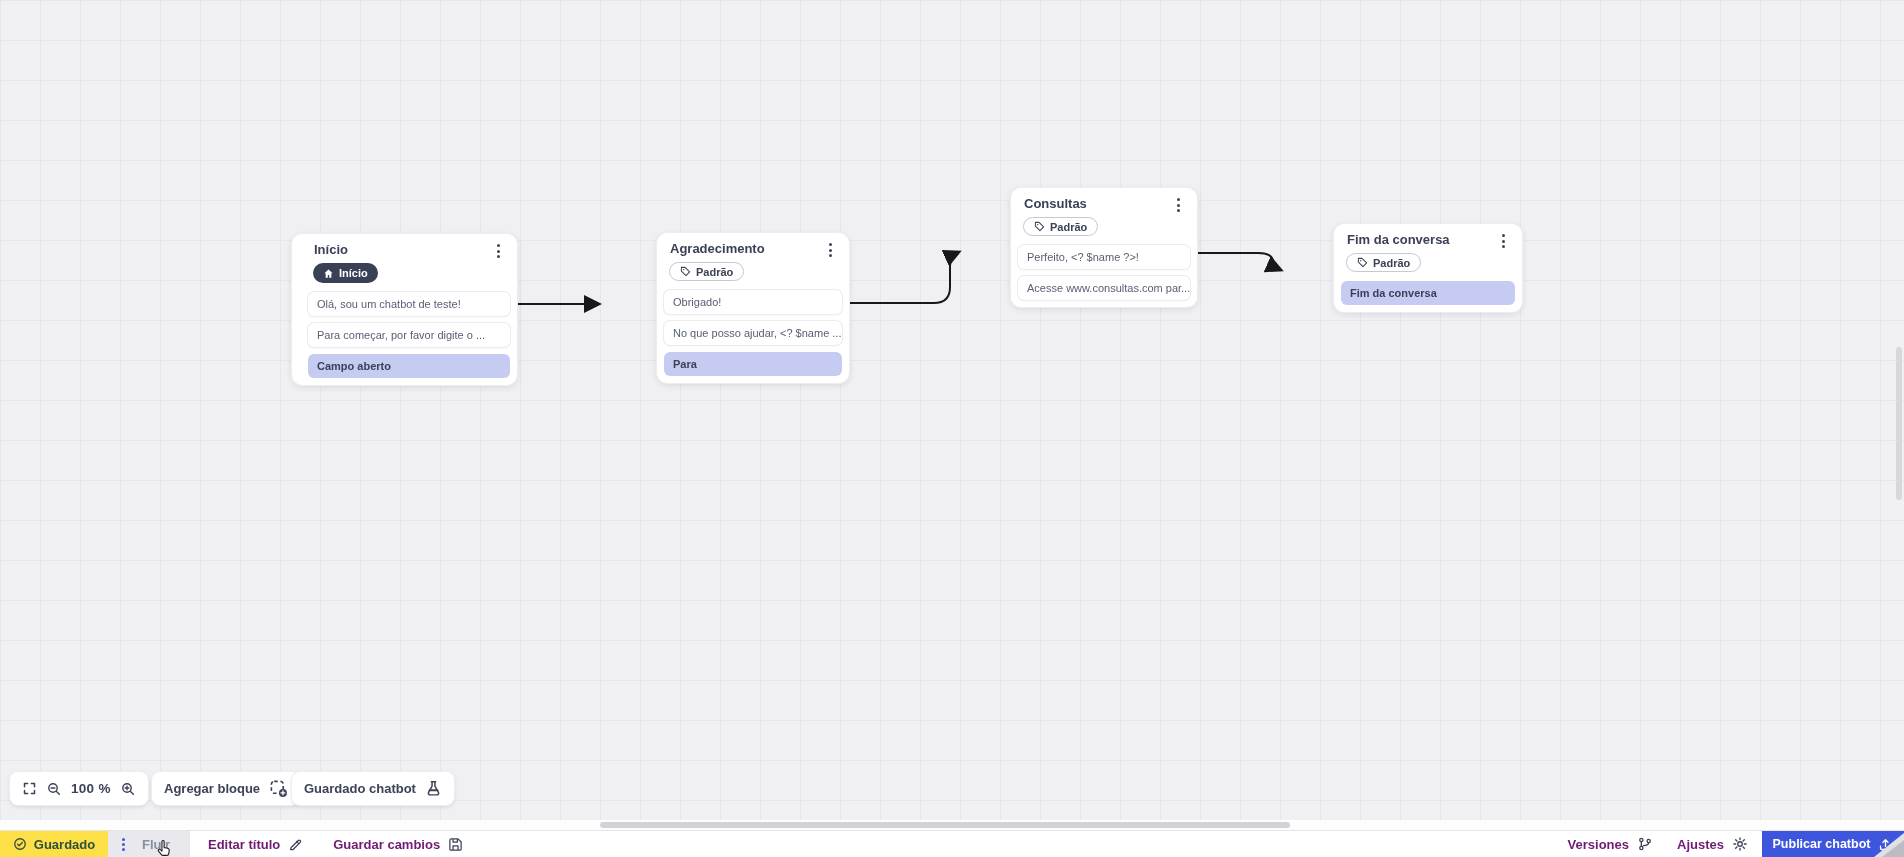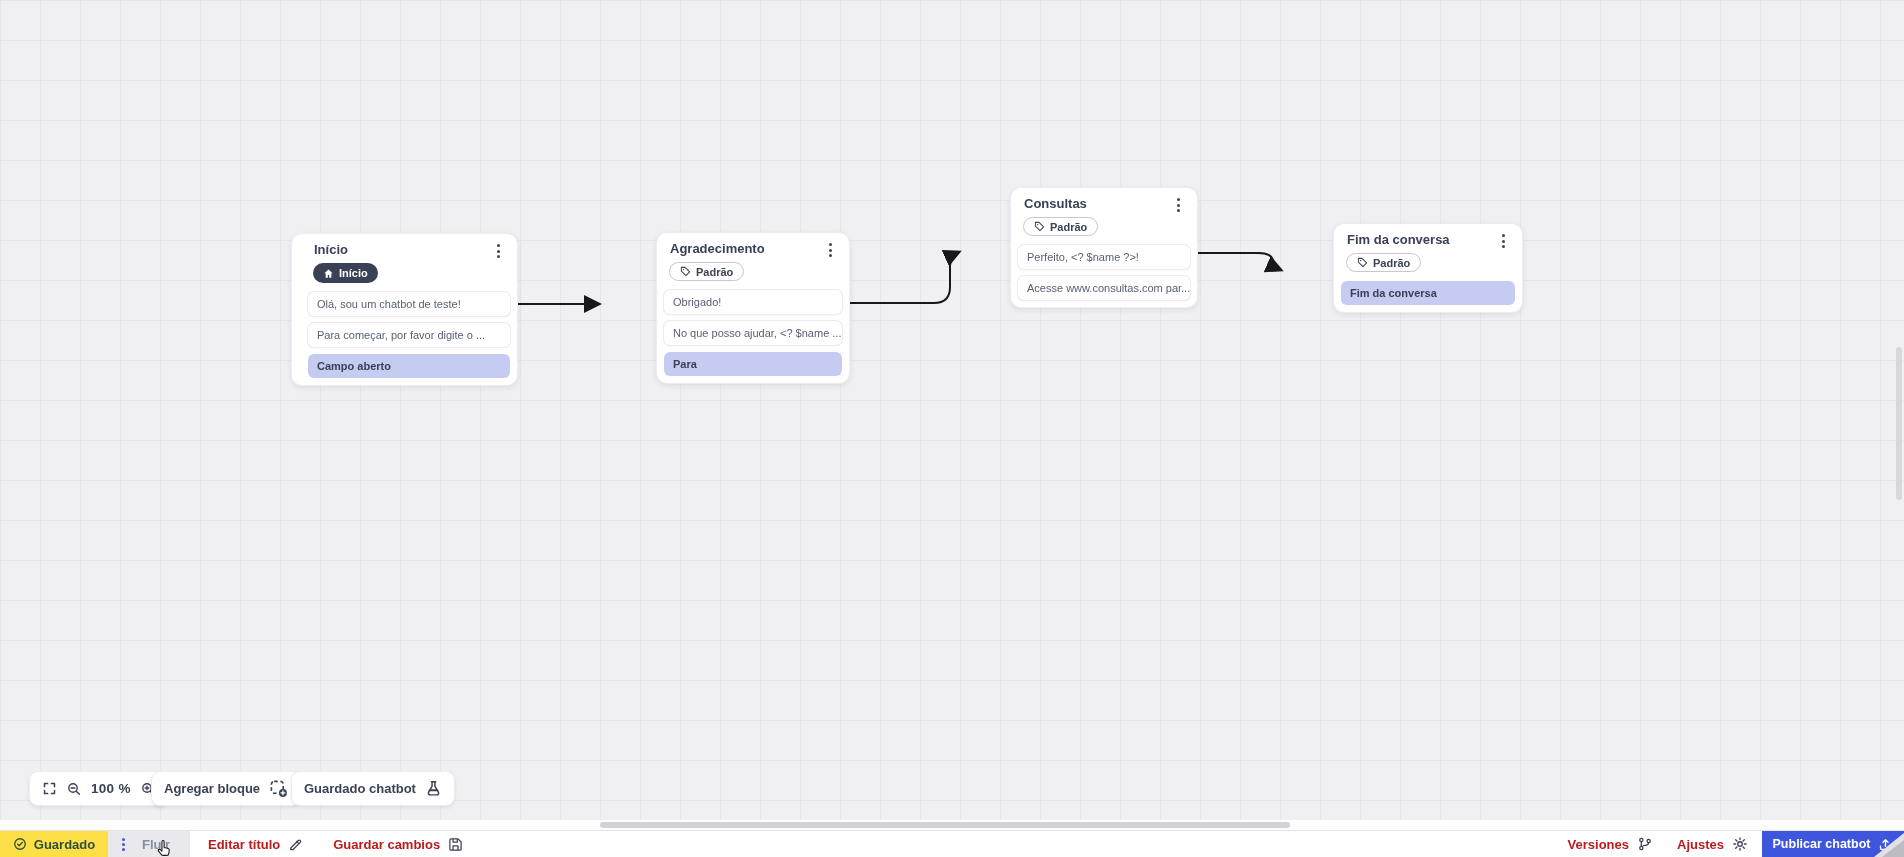--- a/index.html
+++ b/index.html
@@ -51,21 +51,21 @@
   #node-fim           { left:1290px; top:224px; width:188px; }
 
   
   .tool-card {
     position:absolute; top:772px; z-index:20; height:33px;
     display:flex; align-items:center; gap:9px; padding:0 12px;
     background:#fff; border-radius:8px;
     box-shadow:0 0 0 1px #ececf1, 0 2px 4px rgba(50,50,90,.14);
     font-size:13px; font-weight:700; color:#3c4257; cursor:pointer; white-space:nowrap;
   }
-  #card-zoom { left:30px; }
+  #card-zoom { left:10px; }
   #card-add  { left:152px; }
   #card-test { left:292px; }
   .zoom-level { font-size:13.5px; font-weight:700; letter-spacing:.3px; }
 
   
   .hscroll-zone { position:absolute; left:0; top:820px; width:1904px; height:10px; background:#fdfdfe; z-index:30; }
   .hscroll-thumb { position:absolute; left:600px; top:2px; width:690px; height:6px; border-radius:3px; background:#d2d2d8; }
   .vscroll-thumb { position:absolute; right:2px; top:347px; width:6px; height:153px; border-radius:3px; background:#d7d7dc; z-index:30; }
 
   
@@ -74,21 +74,21 @@
     background:#fff; border-top:1px solid #e4e4e8;
     display:flex; align-items:stretch; font-size:13px; color:#3c4257;
   }
   .sb-saved { width:108px; background:#fde047; color:#2f4f3d; display:flex; align-items:center;
               justify-content:center; gap:7px; font-weight:700; }
   .sb-flowtab { width:82px; background:#e9e9ed; display:flex; align-items:center; gap:17px; padding-left:14px; cursor:pointer; }
   .sb-flowtab .label { color:#878ca0; font-weight:700; }
   .kebab-blue { display:flex; flex-direction:column; gap:2px; }
   .kebab-blue i { width:3px; height:3px; border-radius:50%; background:#4353d9; }
   .sb-btn { display:flex; align-items:center; gap:8px; font-weight:700; cursor:pointer; background:none; border:none;
-            font-family:inherit; font-size:13px; color:#b91c1c; }
+            font-family:inherit; font-size:13px; color:#701a75; }
   #sb-edit-title   { margin-left:18px; }
   #sb-save-changes { margin-left:30px; }
   .sb-spacer { flex:1; }
   #sb-versions { margin-right:24px; }
   #sb-settings { margin-right:14px; }
   .sb-publish {
     width:142px; background:#3d56dd; color:#fff; border:none; cursor:pointer;
     display:flex; align-items:center; justify-content:center; gap:8px;
     font-family:inherit; font-size:12.5px; font-weight:700; position:relative; overflow:hidden;
   }

